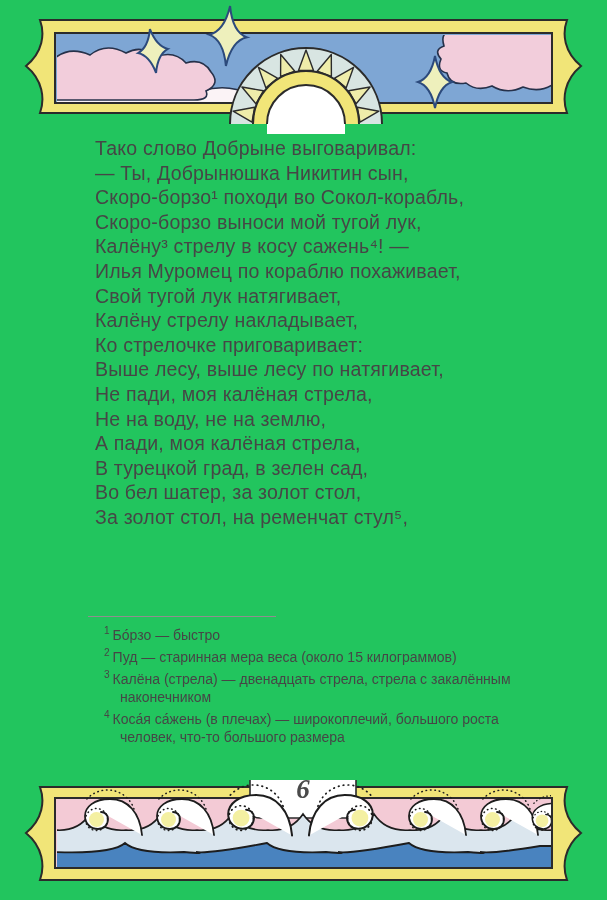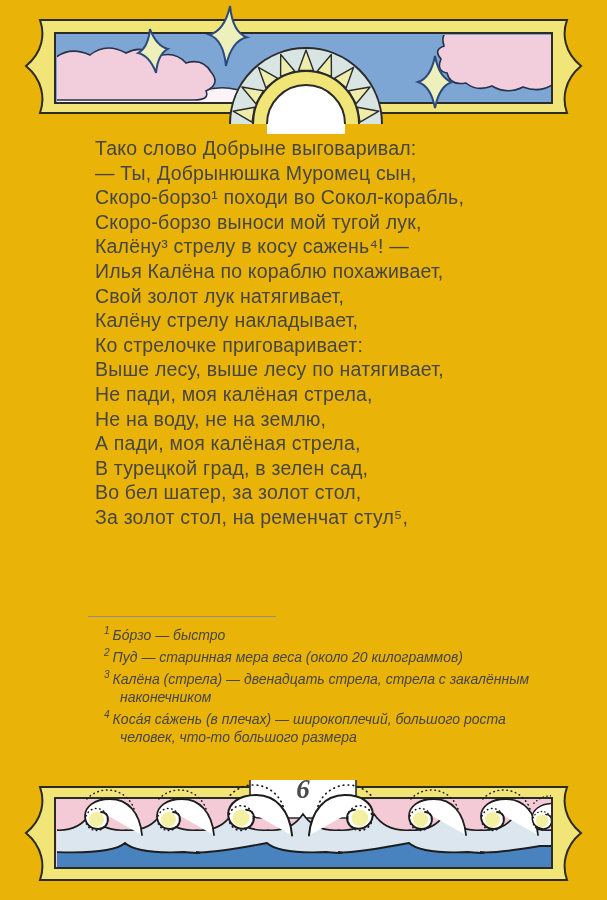--- a/index.html
+++ b/index.html
@@ -1,19 +1,19 @@
 <!DOCTYPE html>
 <html style="--frame-yellow: #f1e578; --sky-blue: #7ea6d4; --cloud-pink: #f2cddb; --cloud-white: #fbf3f6; --star-yellow: #eef0bc; --ray-triangle: #efedaa; --ray-band: #d8e5e2; --footer-pink: #f3cad5; --sea-light: #dbe6ee; --sea-dark: #4983bf; --curl-yellow: #f4f0a2; --outline-dark: #26314a; --text-color: #464646;"><head>
 <meta charset="utf-8">
 <style>
   html,body{margin:0;padding:0;}
   .page{
     position:relative;
     width:607px;height:900px;
-    background:#eab308;
+    background:#22c55e;
     overflow:hidden;
     font-family:"Liberation Sans", sans-serif;
   }
   .banner-svg{position:absolute;left:0;display:block;}
   #header-banner{top:0;}
   #footer-banner{top:768px;}
   .poem{
     position:absolute;left:95px;top:136px;width:480px;
     font-size:19.5px;line-height:24.6px;
     color:var(--text-color,#464646);
@@ -21,21 +21,20 @@
   }
   .poem-line{white-space:nowrap;}
   .footnote-separator{
     position:absolute;left:88px;top:616px;width:188px;height:0;
     border-top:1.5px solid #8f8f8f;
   }
   .footnotes{
     position:absolute;left:104px;top:622px;width:436px;
     font-size:14px;line-height:18.2px;
     color:var(--text-color,#464646);
-    font-style:italic;
   }
   .footnote{padding-left:16px;text-indent:-16px;}
   .footnote sup{font-size:0.72em;margin-right:3px;}
   .page-number{
     position:absolute;left:273px;top:774px;width:60px;
     text-align:center;
     font-family:"Liberation Serif", serif;
     font-style:italic;font-weight:bold;
     font-size:27px;color:#4a4a4a;
   }
@@ -86,44 +85,44 @@
       <path d="M230,124 A76,76 0 0 1 382,124" fill="none" stroke="#2b2b2b" stroke-width="2"></path>
       <path d="M253,124 A53,53 0 0 1 359,124 L345,124 A39,39 0 0 0 267,124 Z" fill="var(--frame-yellow)"></path>
       <path d="M253,124 A53,53 0 0 1 359,124" fill="none" stroke="#2b2b2b" stroke-width="2"></path>
       <path d="M267,124 A39,39 0 0 1 345,124 L345,134 L267,134 Z" fill="#ffffff"></path>
       <path d="M267,124 A39,39 0 0 1 345,124" fill="none" stroke="#2b2b2b" stroke-width="2"></path>
     </g>
   </svg>
 
   <div class="poem">
     <div class="poem-line">Тако слово Добрыне выговаривал:</div>
-    <div class="poem-line">— Ты, Добрынюшка Муромец сын,</div>
+    <div class="poem-line">— Ты, Добрынюшка Никитин сын,</div>
     <div class="poem-line">Скоро-борзо¹ походи во Сокол-корабль,</div>
     <div class="poem-line">Скоро-борзо выноси мой тугой лук,</div>
     <div class="poem-line">Калёну³ стрелу в косу сажень⁴! —</div>
-    <div class="poem-line">Илья Калёна по кораблю похаживает,</div>
-    <div class="poem-line">Свой золот лук натягивает,</div>
+    <div class="poem-line">Илья Муромец по кораблю похаживает,</div>
+    <div class="poem-line">Свой тугой лук натягивает,</div>
     <div class="poem-line">Калёну стрелу накладывает,</div>
     <div class="poem-line">Ко стрелочке приговаривает:</div>
     <div class="poem-line">Выше лесу, выше лесу по натягивает,</div>
     <div class="poem-line">Не пади, моя калёная стрела,</div>
     <div class="poem-line">Не на воду, не на землю,</div>
     <div class="poem-line">А пади, моя калёная стрела,</div>
     <div class="poem-line">В турецкой град, в зелен сад,</div>
     <div class="poem-line">Во бел шатер, за золот стол,</div>
     <div class="poem-line">За золот стол, на ременчат стул⁵,</div>
   </div>
 
   <div class="footnote-separator"></div>
   <div class="footnotes">
     <div class="footnote">
       <sup>1</sup><span>Бо́рзо — быстро</span>
     </div>
     <div class="footnote">
-      <sup>2</sup><span>Пуд — старинная мера веса (около 20 килограммов)</span>
+      <sup>2</sup><span>Пуд — старинная мера веса (около 15 килограммов)</span>
     </div>
     <div class="footnote">
       <sup>3</sup><span>Калёна (стрела) — двенадцать стрела, стрела с закалённым наконечником</span>
     </div>
     <div class="footnote">
       <sup>4</sup><span>Коса́я са́жень (в плечах) — широкоплечий, большого роста человек, что-то большого размера</span>
     </div>
   </div>
 
   <svg id="footer-banner" class="banner-svg" width="607" height="132" viewBox="0 0 607 132">

